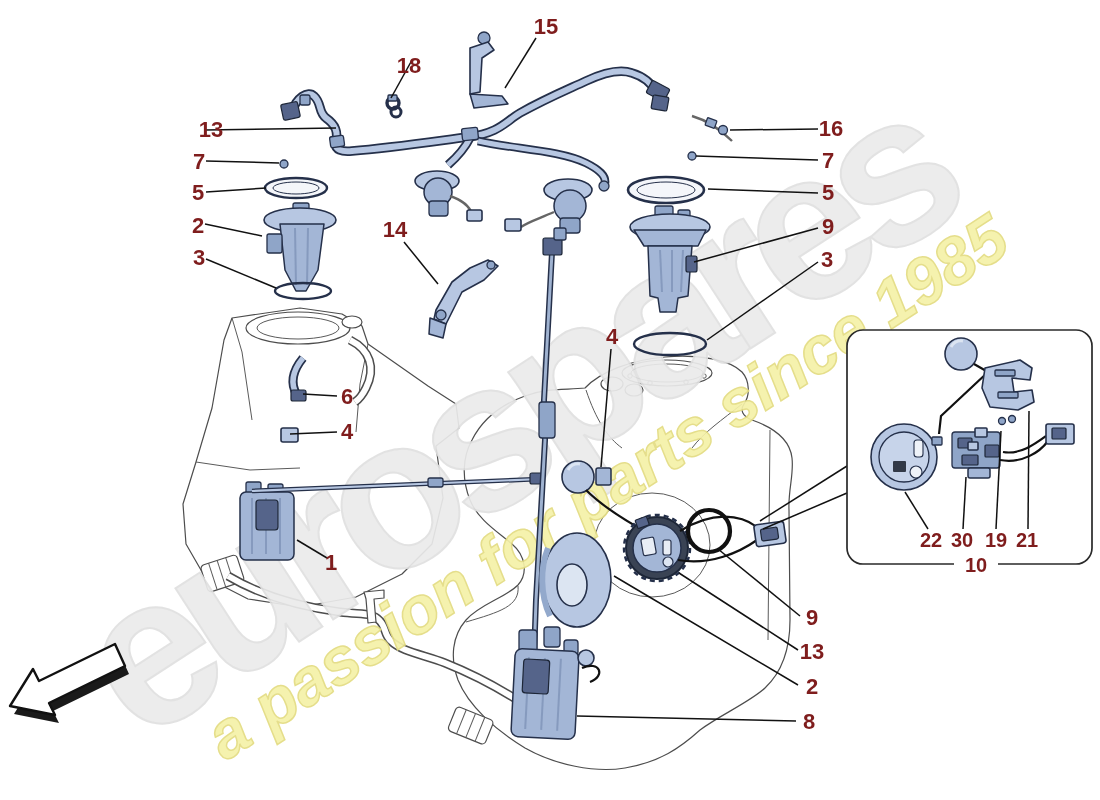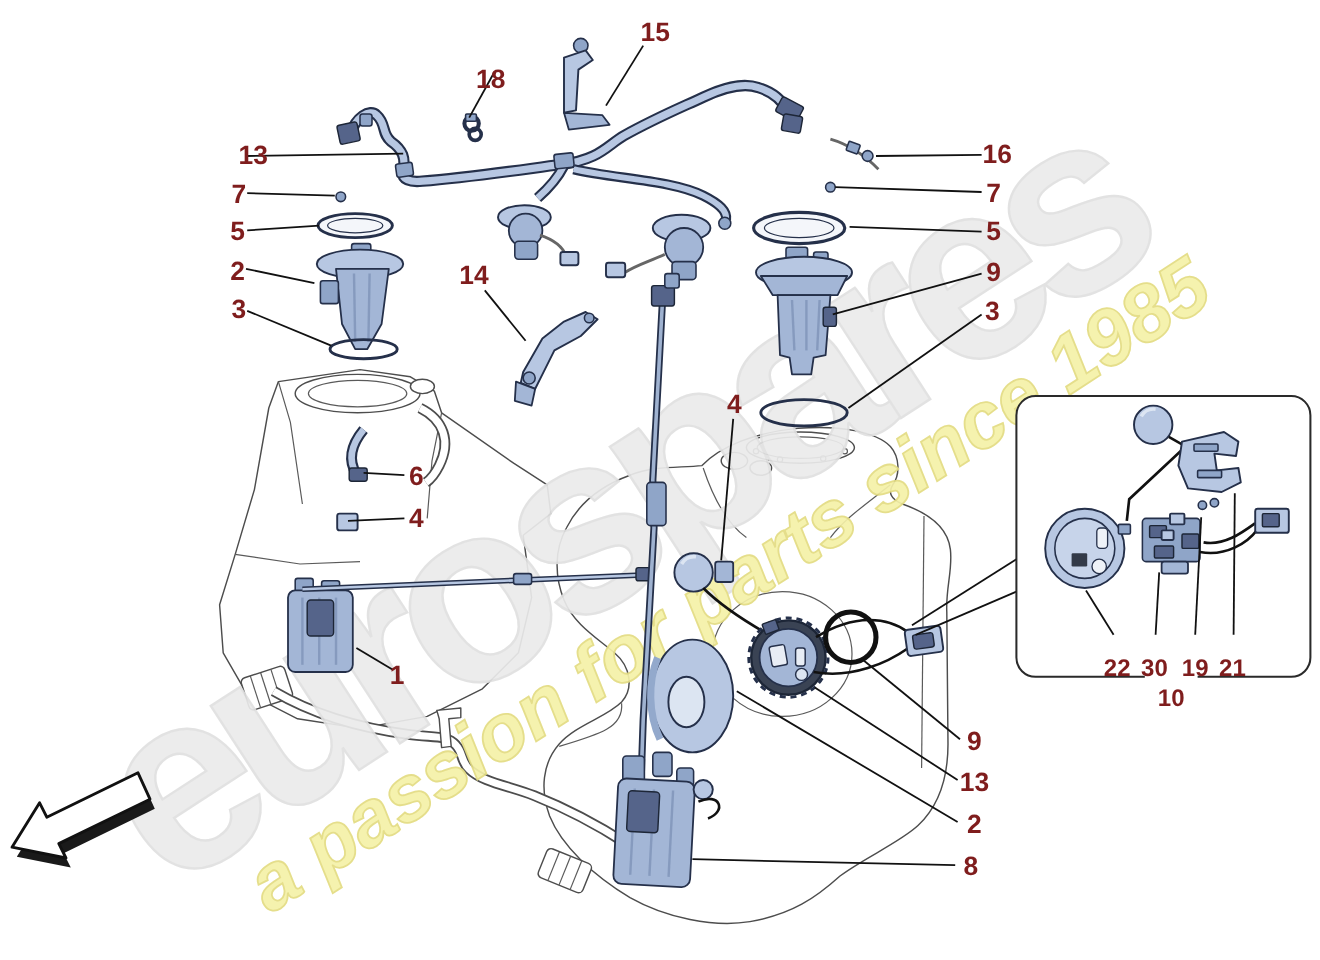--- a/index.html
+++ b/index.html
@@ -1,21 +1,21 @@
 <!DOCTYPE html>
 <html><head>
 <meta charset="utf-8">
 <style>
   html,body{margin:0;padding:0;background:#ffffff;}
   #stage{position:relative;width:1100px;height:800px;overflow:hidden;background:#fff;
          font-family:"Liberation Sans",sans-serif;}
   #art{position:absolute;left:0;top:0;}
   .co{position:absolute;transform:translate(-50%,-50%);font:700 22px "Liberation Sans",sans-serif;
       color:#7f1d1d;letter-spacing:0;white-space:nowrap;cursor:pointer;}
-  .co.small{font-size:20px;margin-top:18px;}
+  .co.small{font-size:20px;}
   
   .tk{fill:#ffffff;stroke:#4d4d4d;stroke-width:1.2;stroke-linejoin:round;}
   .tki{fill:none;stroke:#5a5a5a;stroke-width:1;}
   .bp{fill:#b7c7e2;stroke:#25304a;stroke-width:1.6;stroke-linejoin:round;}
   .bpm{fill:#a3b6d6;stroke:#25304a;stroke-width:1.5;stroke-linejoin:round;}
   .bpd{fill:#8fa5c8;stroke:#25304a;stroke-width:1.3;stroke-linejoin:round;}
   .bpk{fill:#55648a;stroke:#1d2637;stroke-width:1.2;}
   .shade{stroke:#7e94b8;stroke-width:2;fill:none;opacity:.8;}
   .ldr{stroke:#111;stroke-width:1.5;fill:none;}
   .ring{fill:none;stroke:#25304a;stroke-width:2.4;}

